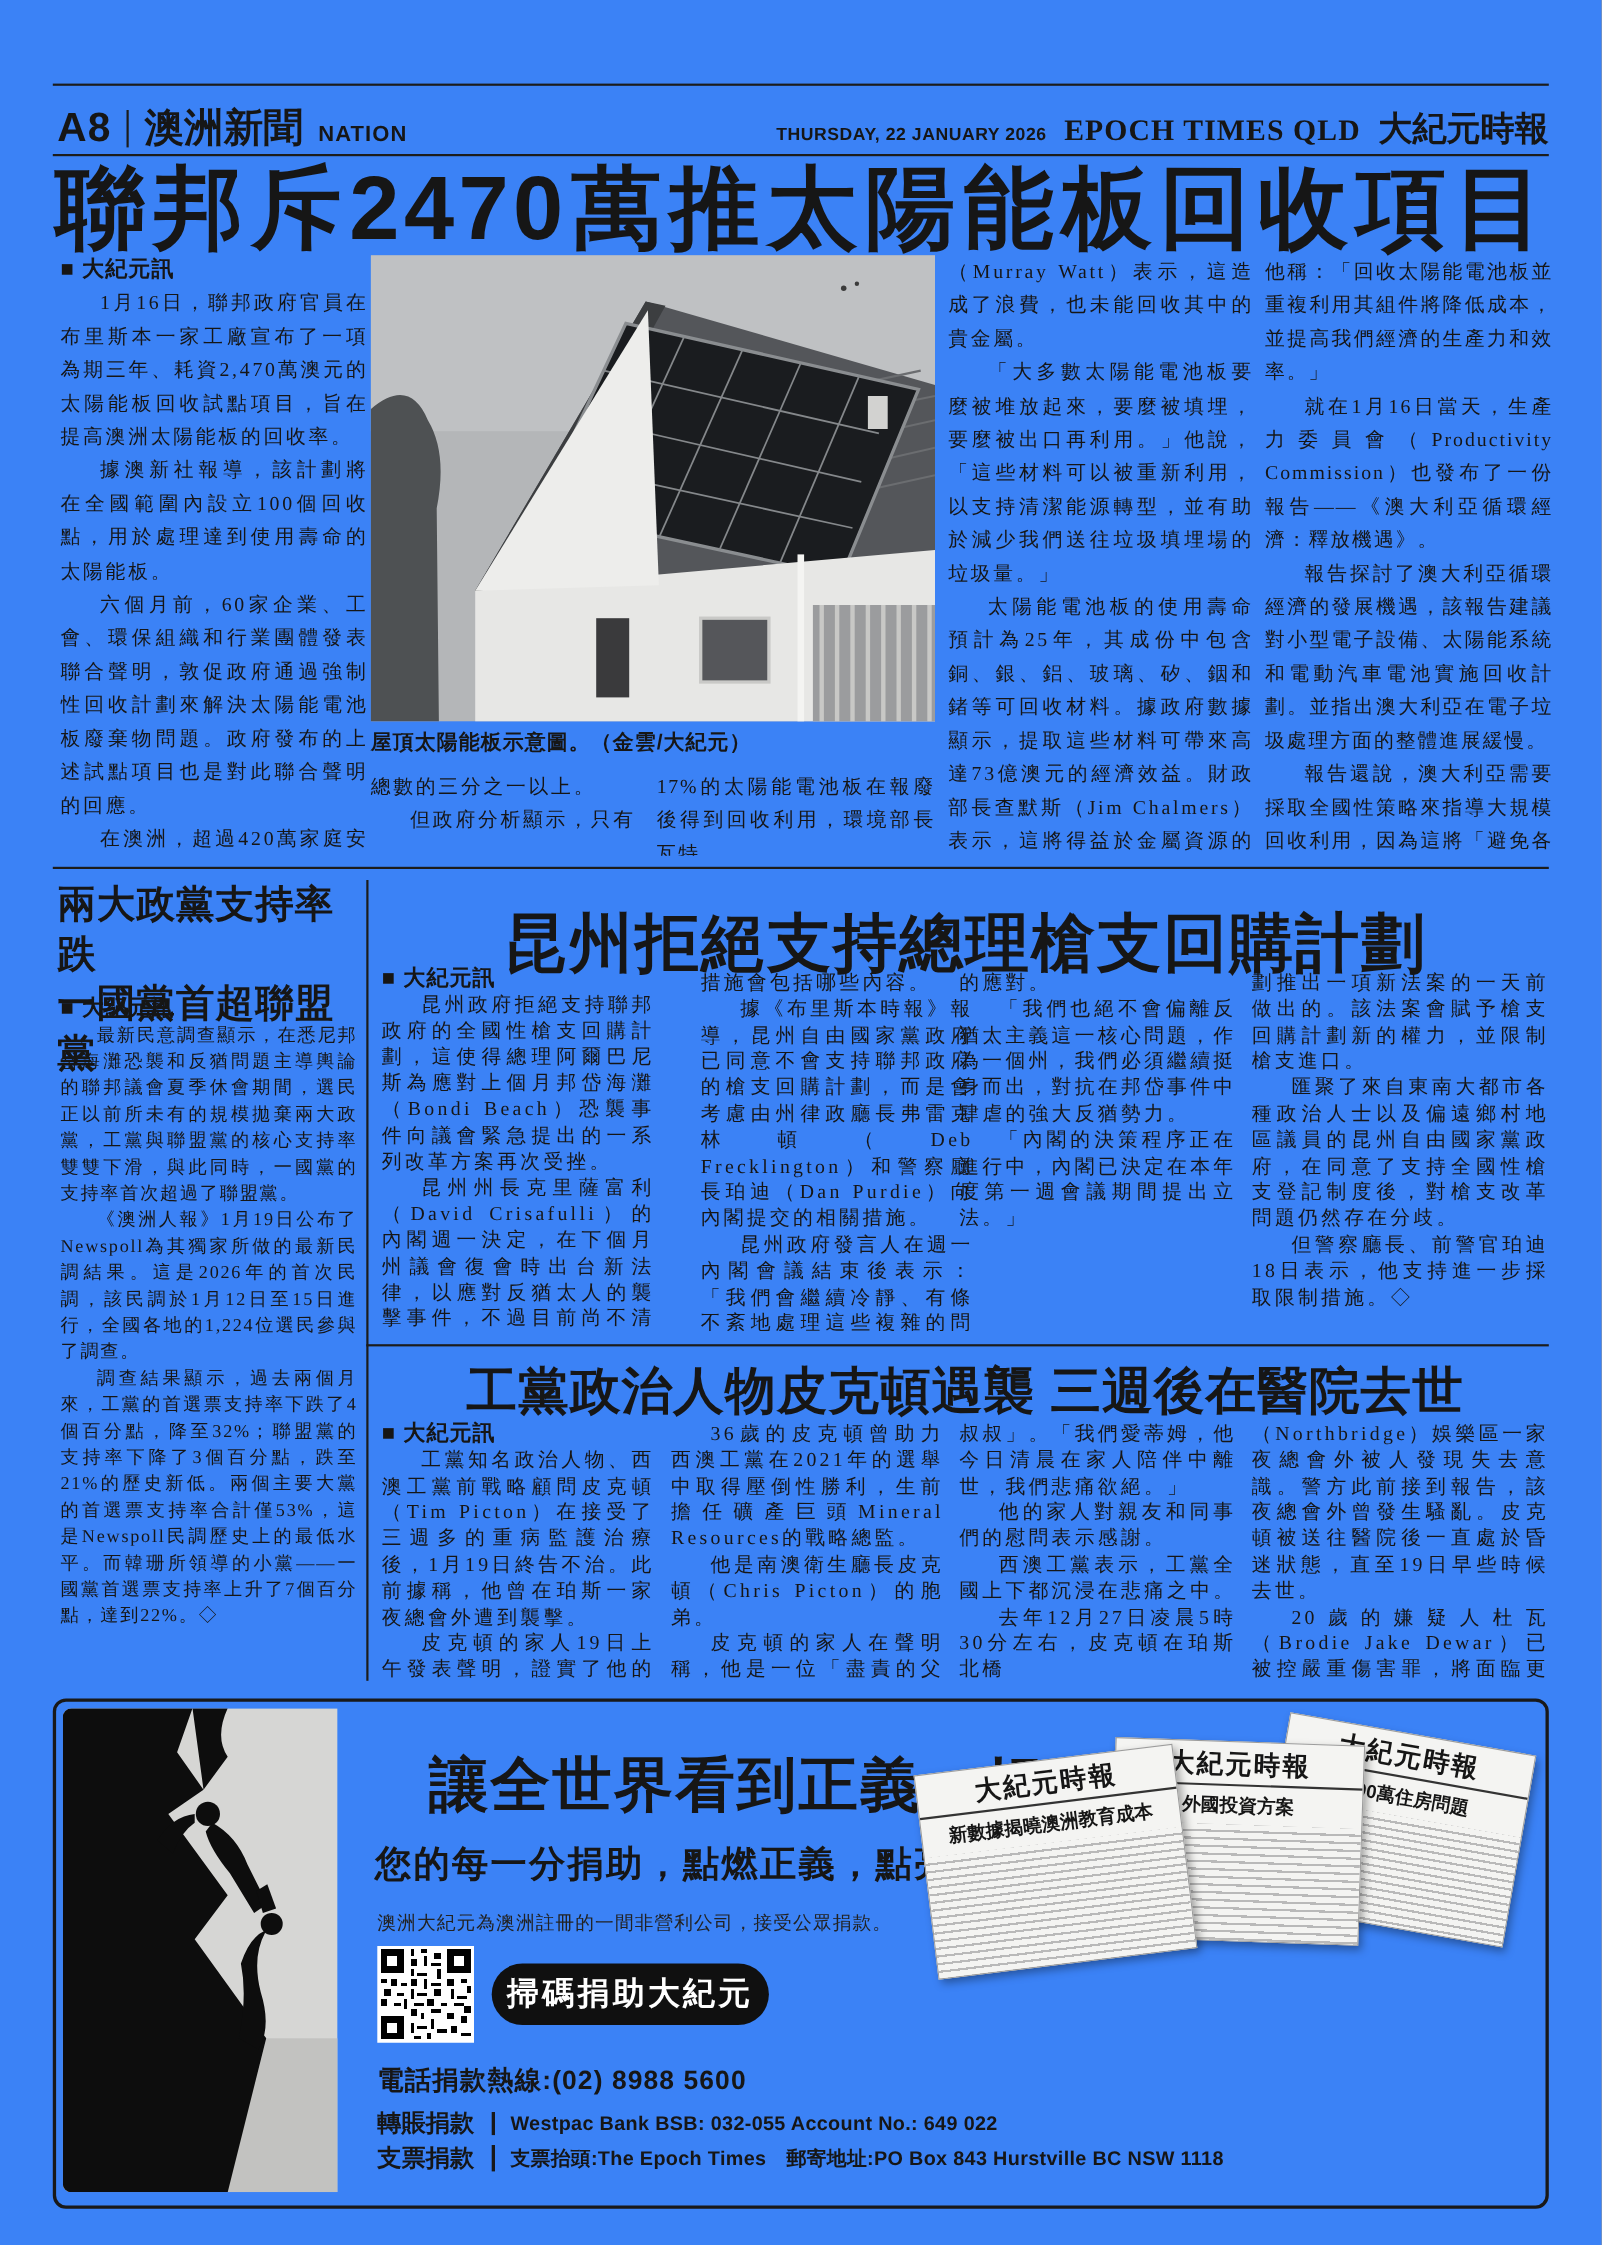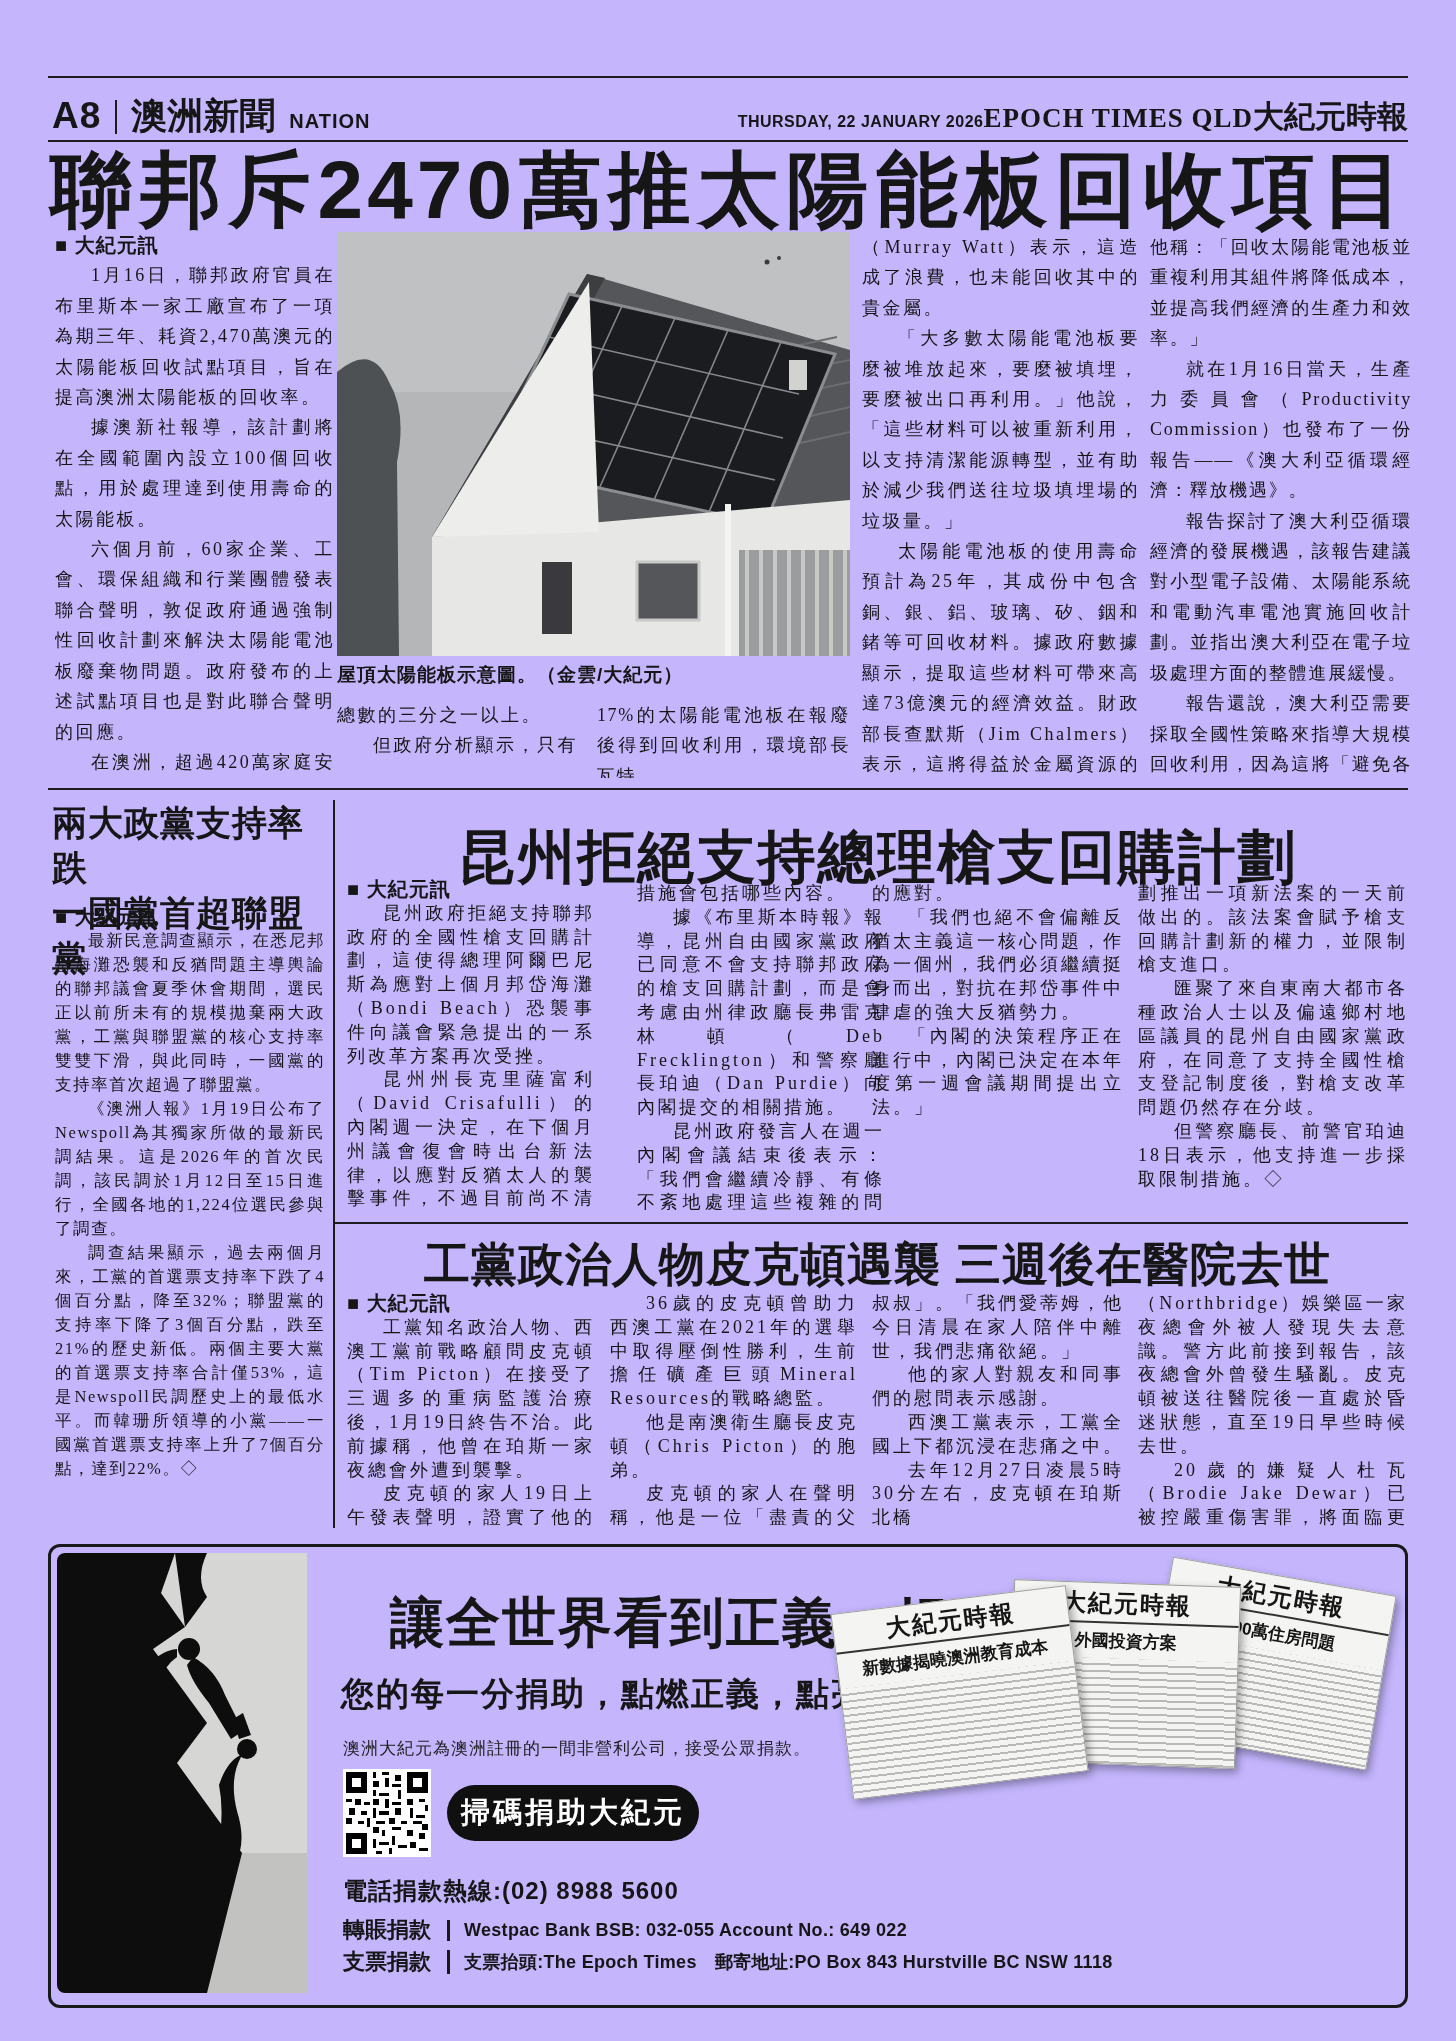--- a/index.html
+++ b/index.html
@@ -1,28 +1,28 @@
 <!DOCTYPE html>
 <html><head>
 <meta charset="utf-8">
 <style>
   html,body{margin:0;padding:0;background:#9a9a9a;}
-  .sheet{position:relative;width:1456px;height:2041px;background:#c4b5fd;overflow:hidden;
+  .sheet{position:relative;width:1456px;height:2041px;background:#3b82f6;overflow:hidden;
          font-family:"Liberation Serif",serif;color:#161616;}
   .abs{position:absolute;}
   .rule-h{background:#1c1c1c;height:2px;}
   .rule-v{background:#1c1c1c;width:2px;}
 
   
   .hdr-left{display:flex;align-items:baseline;gap:14px;font-family:"Liberation Sans",sans-serif;}
   .pgnum{font-size:37px;font-weight:900;letter-spacing:1px;}
   .hdr-sep{display:inline-block;width:2px;height:34px;background:#1c1c1c;transform:translateY(6px);}
   .sec-cn{font-size:36px;font-weight:900;}
   .sec-en{font-size:20px;font-weight:800;letter-spacing:1px;}
-  .hdr-right{display:flex;align-items:baseline;gap:0;}
+  .hdr-right{display:flex;align-items:baseline;gap:16px;}
   .hdr-date{font-family:"Liberation Sans",sans-serif;font-size:16px;font-weight:700;letter-spacing:.5px;}
   .hdr-men{font-family:"Liberation Serif",serif;font-size:27px;font-weight:600;letter-spacing:1px;}
   .hdr-mcn{font-family:"Liberation Serif",serif;font-size:31px;font-weight:900;}
 
   
   .h1{font-family:"Liberation Sans",sans-serif;font-weight:900;font-size:82px;line-height:1.02;
       letter-spacing:4px;text-align:justify;text-align-last:justify;white-space:nowrap;}
   .h2{font-family:"Liberation Sans",sans-serif;font-weight:900;font-size:58px;text-align:center;letter-spacing:2px;}
   .h3{font-family:"Liberation Sans",sans-serif;font-weight:900;font-size:46px;text-align:center;letter-spacing:1px;}
   .hside{font-family:"Liberation Sans",sans-serif;font-weight:900;font-size:35px;line-height:45px;letter-spacing:1px;}

